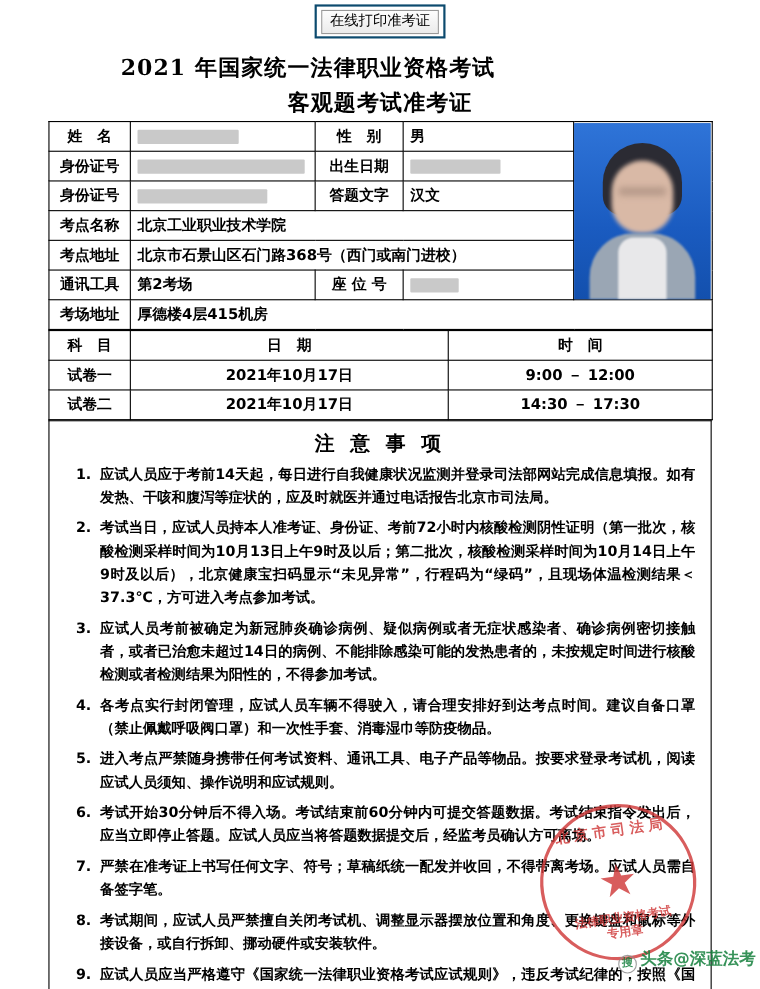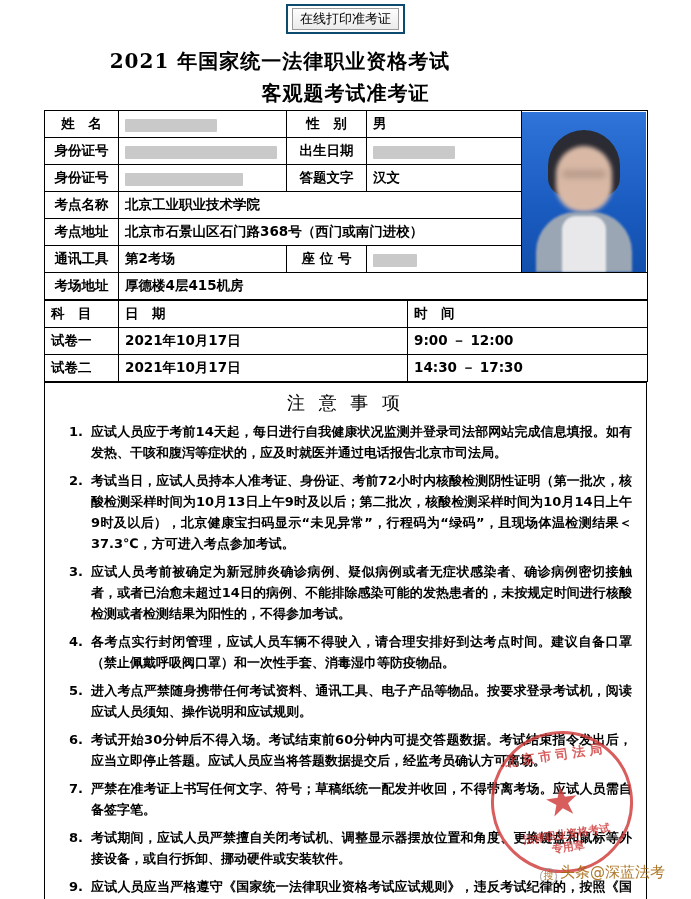--- a/index.html
+++ b/index.html
@@ -90,25 +90,25 @@
     position:absolute;left:14px;top:100px;width:96px;height:60px;
     background:#9aa6b4;border-radius:40px 40px 0 0;filter:blur(1px);
   }
   .photo .shirt{
     position:absolute;left:40px;top:104px;width:44px;height:56px;
     background:#e8e8ea;border-radius:14px 14px 0 0;filter:blur(1px);
   }
 
   
   .sched th,.sched td{border:1px solid #000;font-size:13.5px;height:26px;}
-  .c{text-align:left;margin-top:48px;}
+  .c{text-align:center;margin-top:48px;}
 
   
   .notice-title{
-    text-align:center;font-size:18px;font-weight:normal;letter-spacing:4px;
+    text-align:center;font-size:18px;font-weight:bold;letter-spacing:4px;
     padding:8px 0 6px;
     font-family:"DejaVu Serif","Liberation Serif",serif;
   }
   .notice-box{padding:0 14px 8px 12px;}
   ol.notes{margin:0;padding:0;list-style:none;}
   ol.notes li{
     display:flex;align-items:flex-start;
     margin-bottom:7px;
   }
   ol.notes li .num{
@@ -135,22 +135,22 @@
   }
   .seal .top-text{
     position:absolute;left:0;top:12px;width:136px;text-align:center;
     font-size:13px;font-weight:bold;letter-spacing:4px;
   }
   .seal .bot-text{
     position:absolute;left:0;bottom:16px;width:136px;text-align:center;
     font-size:11px;font-weight:bold;line-height:13px;
   }
   .watermark{
-    position:absolute;right:26px;bottom:14px;
-    font-size:15px;color:#a16207;opacity:.85;font-weight:normal;
+    position:absolute;right:4px;bottom:14px;
+    font-size:15px;color:#15803d;opacity:.85;font-weight:bold;
   }
   .wm-icon{
     display:inline-block;width:15px;height:15px;border-radius:50%;
     border:1px solid #8d8d8d;text-align:center;line-height:14px;font-size:10px;
     margin-right:3px;vertical-align:-2px;
   }
 </style>
 </head>
 <body>
 

